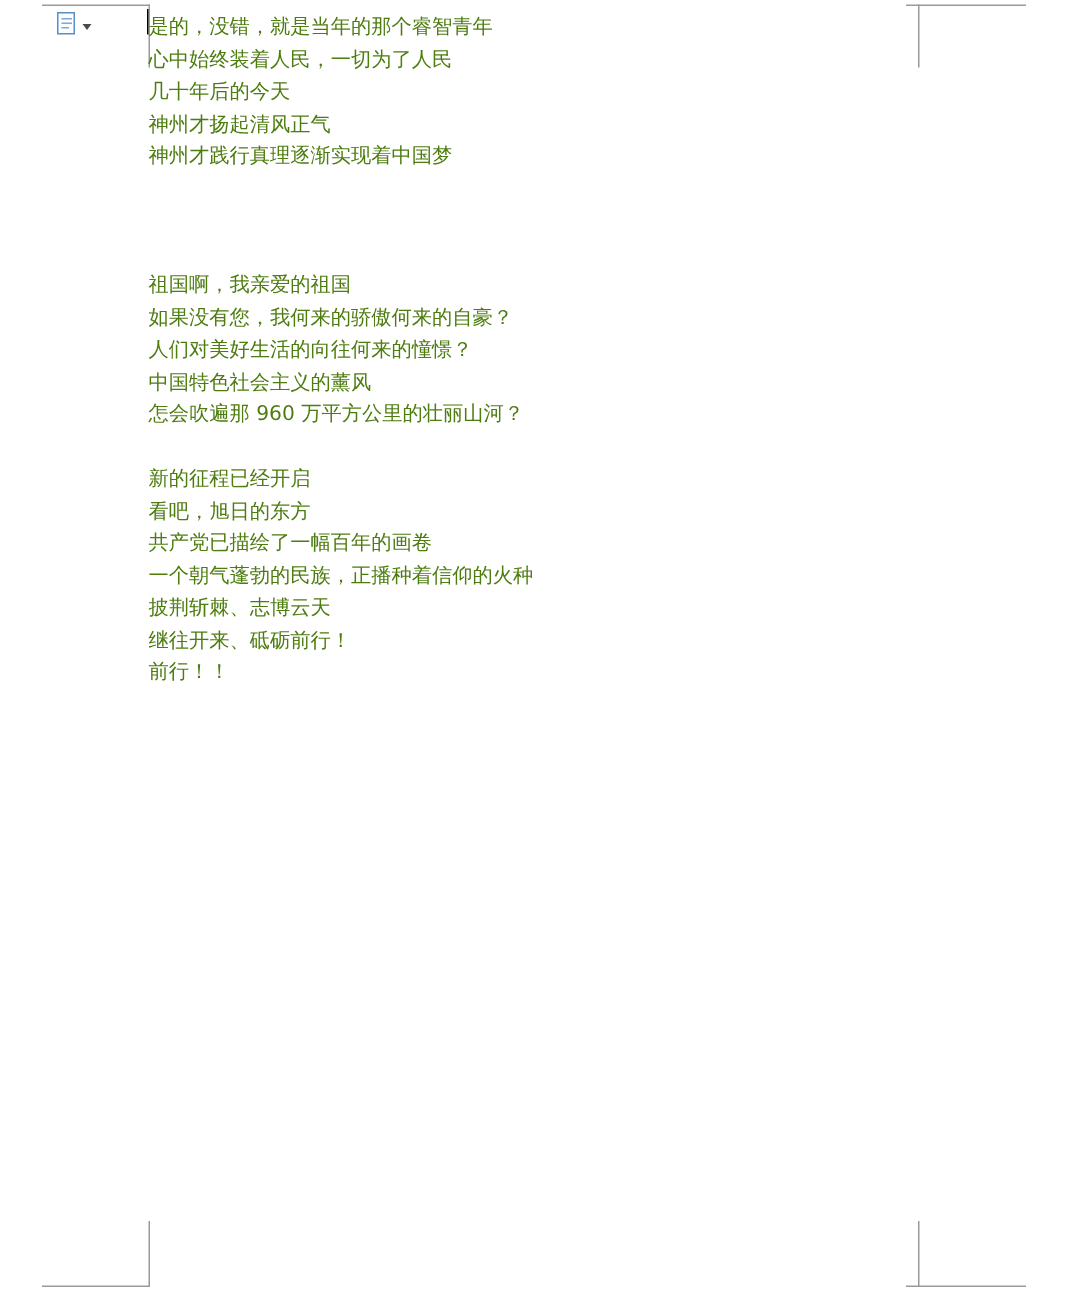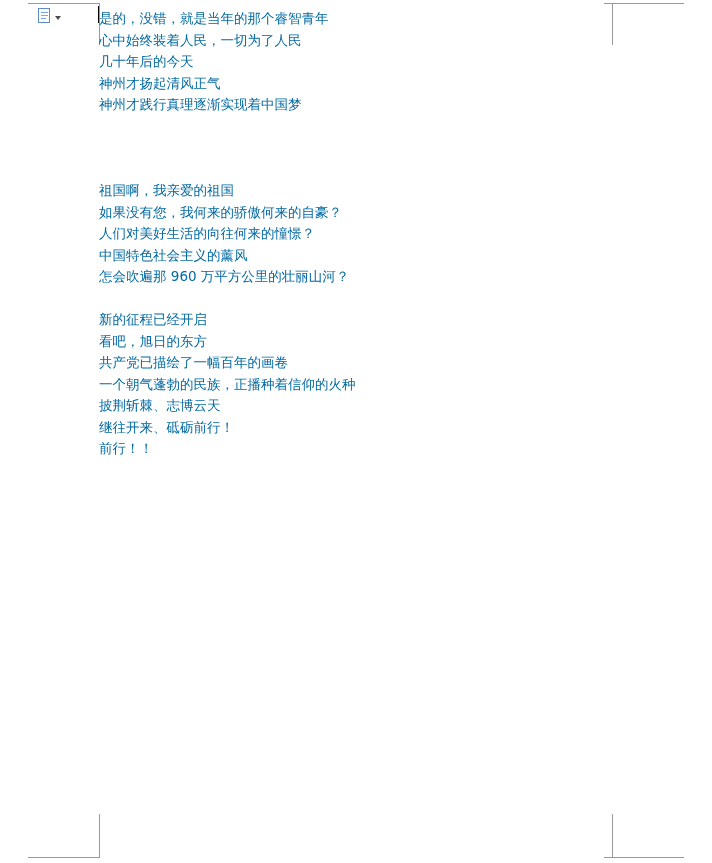--- a/index.html
+++ b/index.html
@@ -95,21 +95,21 @@
 
   
   #doc-body {
     position: absolute;
     left: 99px;
     top: 8px;
     width: 500px;
     font-family: "DejaVu Sans", "Liberation Sans", sans-serif;
     font-size: 13.5px;
     line-height: 21.5px;
-    color: #0369a1;
+    color: #4d7c0f;
     white-space: pre;
   }
   .para-block { margin: 0; }
   .doc-line {
     height: 21.5px;
     white-space: pre;
   }
   .spacer-line { height: 21.5px; }
 
   

